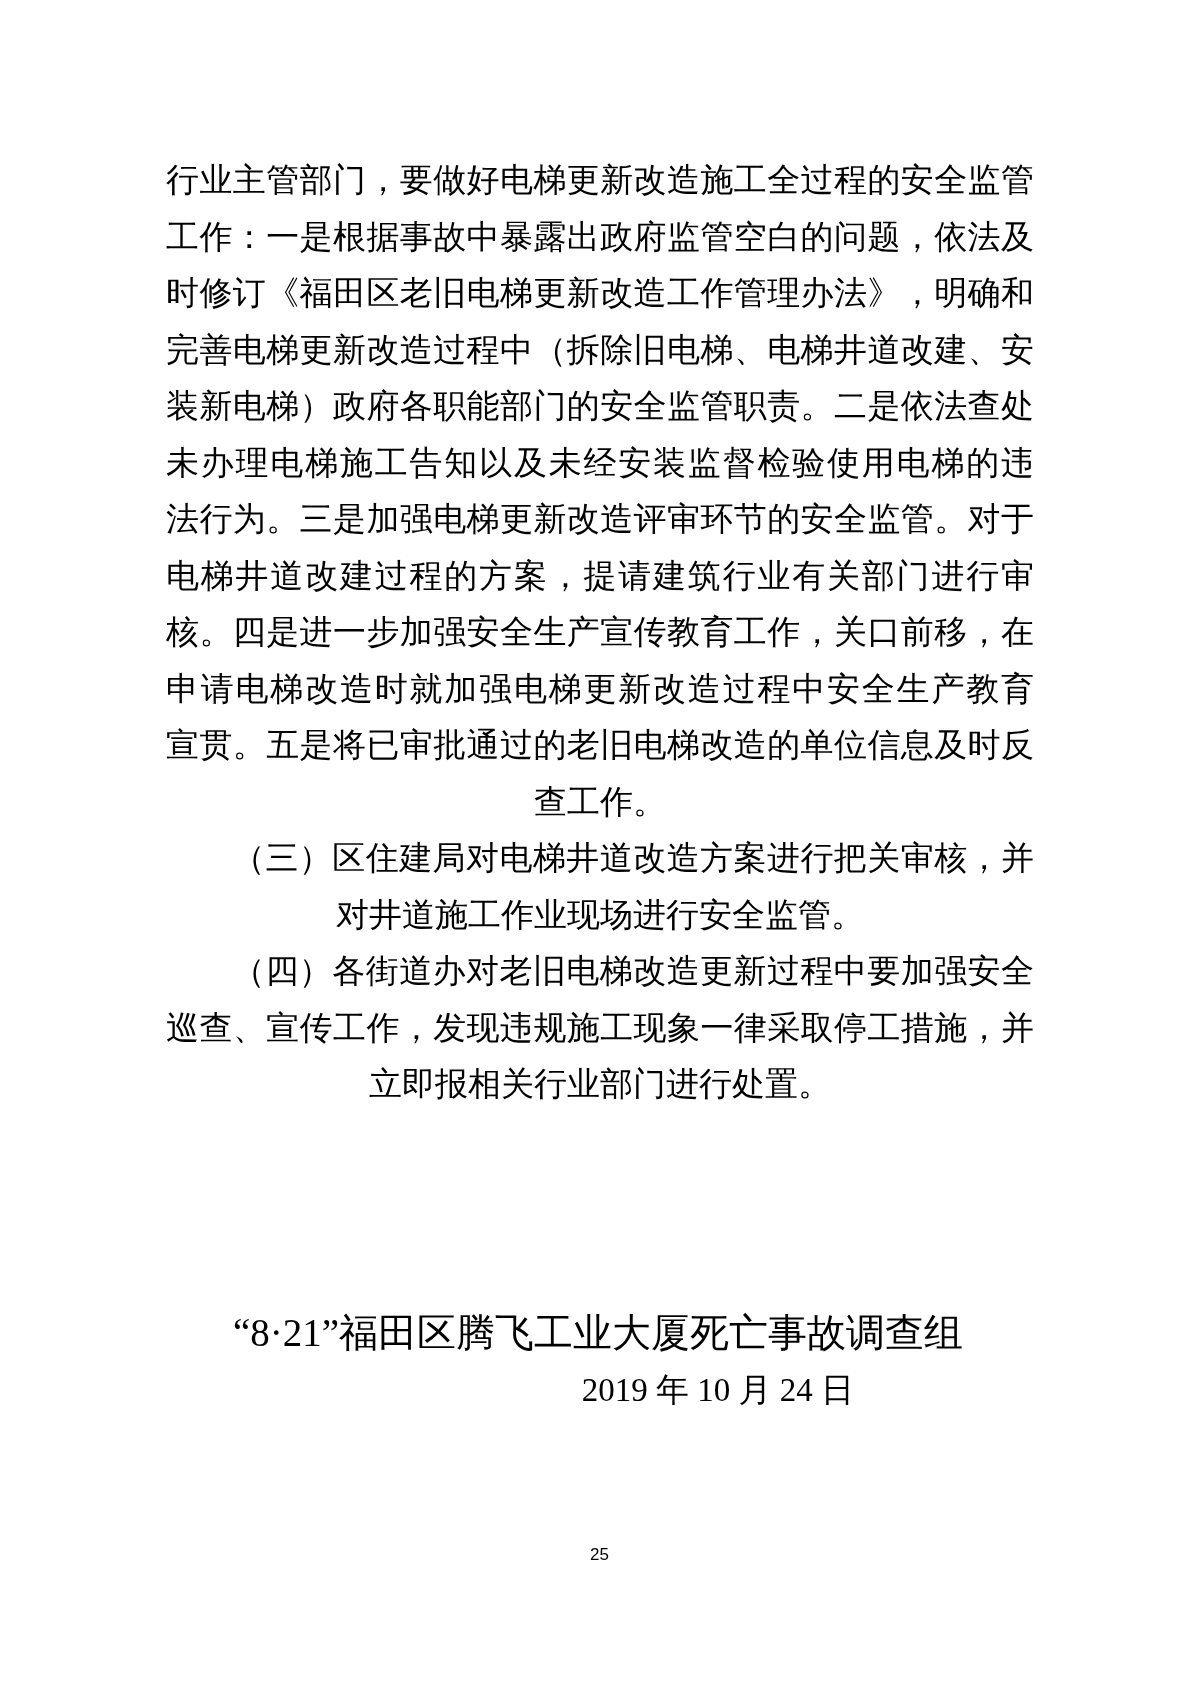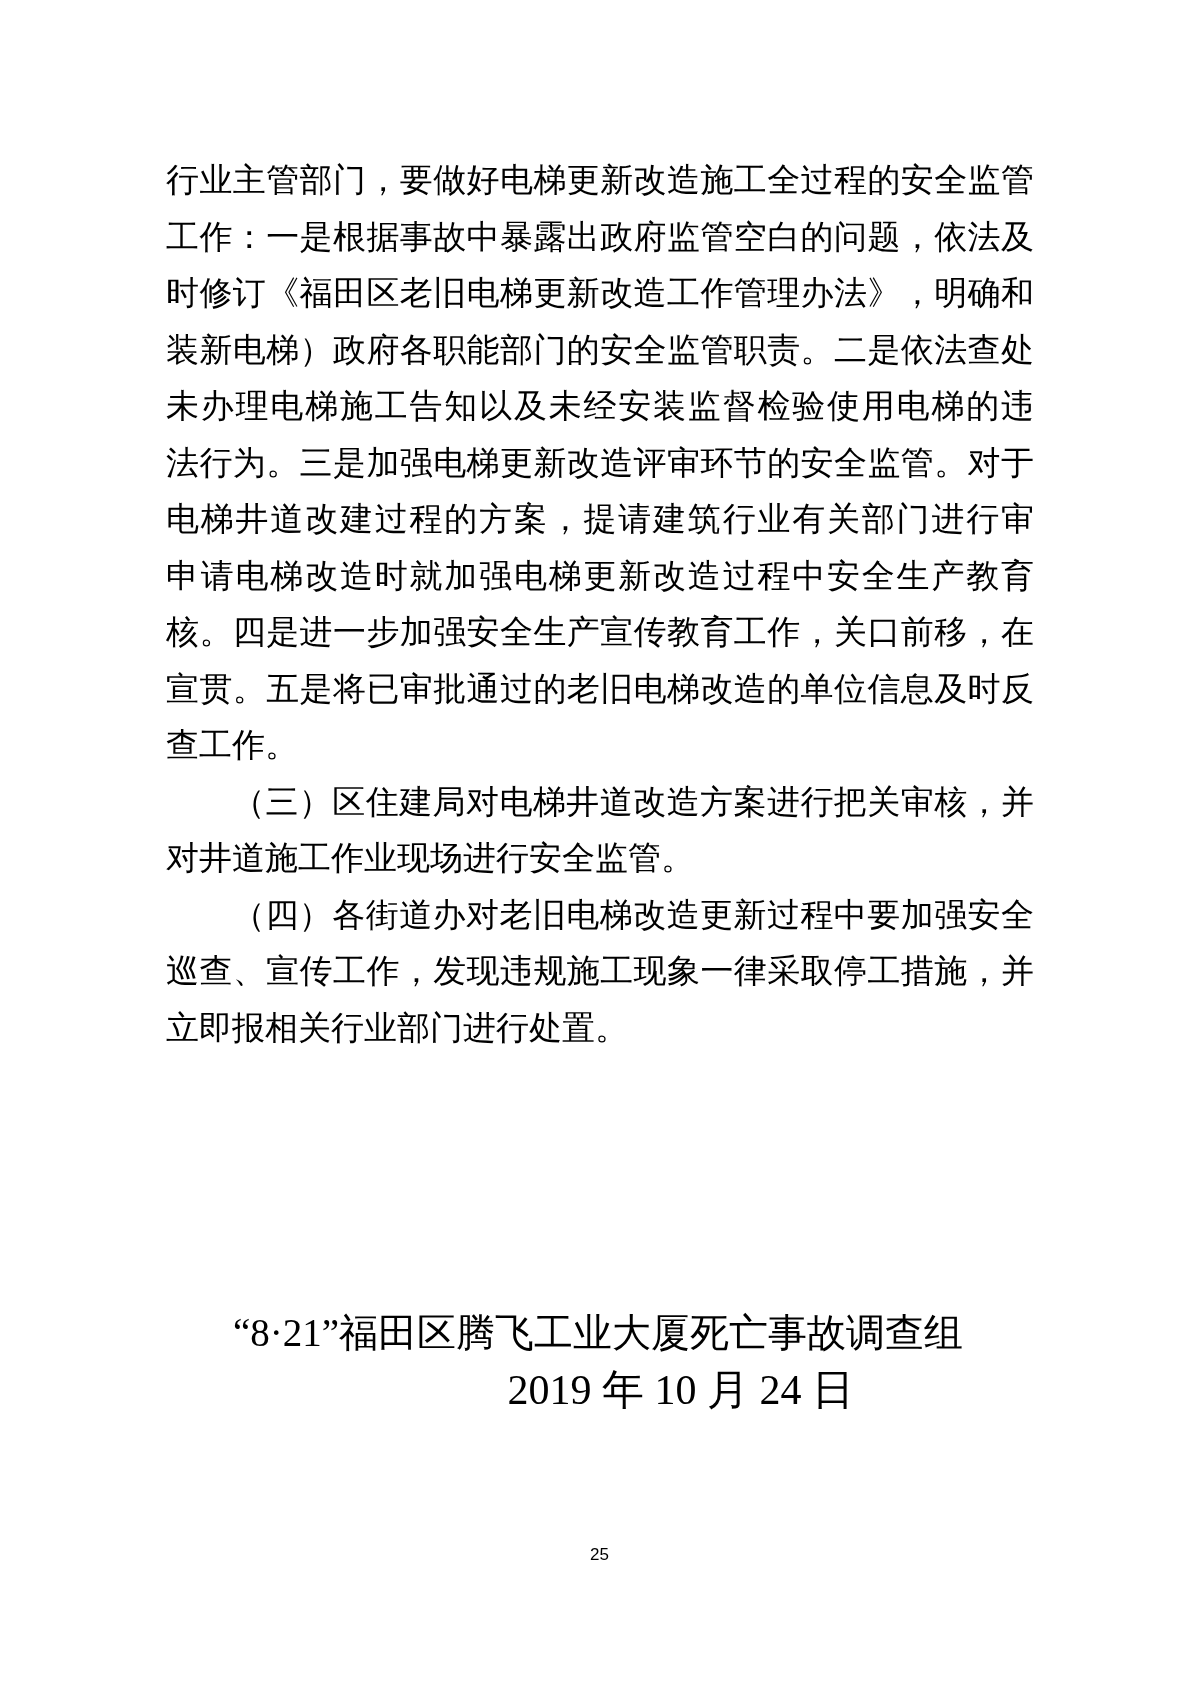--- a/index.html
+++ b/index.html
@@ -23,21 +23,21 @@
   .body-text {
     position: absolute;
     left: 166px;
     top: 152px;
     width: 868px;
     font-size: 33px;
     line-height: 56.5px;
     letter-spacing: 0;
   }
   .ln {
-    text-align: left;
+    text-align: center;
     height: 56.5px;
   }
   .ln.j {
     text-align: justify;
     text-align-last: justify;
   }
   .ln.ind {
     text-indent: 2em;
   }
   .signature {
@@ -45,21 +45,21 @@
     top: 1305px;
     right: 236px;
     font-size: 39px;
     line-height: 56.5px;
     white-space: nowrap;
   }
   .dateline {
     position: absolute;
     top: 1362px;
     right: 345px;
-    font-size: 42px;
+    font-size: 33px;
     line-height: 56.5px;
     white-space: nowrap;
   }
   .footer {
     position: absolute;
     top: 1543px;
     left: 0;
     width: 100%;
     text-align: center;
     font-family: "Liberation Sans", "DejaVu Sans", sans-serif;
@@ -69,26 +69,27 @@
 </style>
 </head>
 <body>
 
 <div class="page">
 
   <div class="body-text">
     <div class="ln j">行业主管部门，要做好电梯更新改造施工全过程的安全监管</div>
     <div class="ln j">工作：一是根据事故中暴露出政府监管空白的问题，依法及</div>
     <div class="ln j">时修订《福田区老旧电梯更新改造工作管理办法》，明确和</div>
+    <div class="ln j">完善电梯更新改造过程中（拆除旧电梯、电梯井道改建、安</div>
     <div class="ln j">装新电梯）政府各职能部门的安全监管职责。二是依法查处</div>
     <div class="ln j">未办理电梯施工告知以及未经安装监督检验使用电梯的违</div>
     <div class="ln j">法行为。三是加强电梯更新改造评审环节的安全监管。对于</div>
     <div class="ln j">电梯井道改建过程的方案，提请建筑行业有关部门进行审</div>
+    <div class="ln j">核。四是进一步加强安全生产宣传教育工作，关口前移，在</div>
     <div class="ln j">申请电梯改造时就加强电梯更新改造过程中安全生产教育</div>
-    <div class="ln j">核。四是进一步加强安全生产宣传教育工作，关口前移，在</div>
     <div class="ln j">宣贯。五是将已审批通过的老旧电梯改造的单位信息及时反</div>
     <div class="ln">查工作。</div>
     <div class="ln j ind">（三）区住建局对电梯井道改造方案进行把关审核，并</div>
     <div class="ln">对井道施工作业现场进行安全监管。</div>
     <div class="ln j ind">（四）各街道办对老旧电梯改造更新过程中要加强安全</div>
     <div class="ln j">巡查、宣传工作，发现违规施工现象一律采取停工措施，并</div>
     <div class="ln">立即报相关行业部门进行处置。</div>
   </div>
 
   <div class="signature">“8·21”福田区腾飞工业大厦死亡事故调查组</div>

